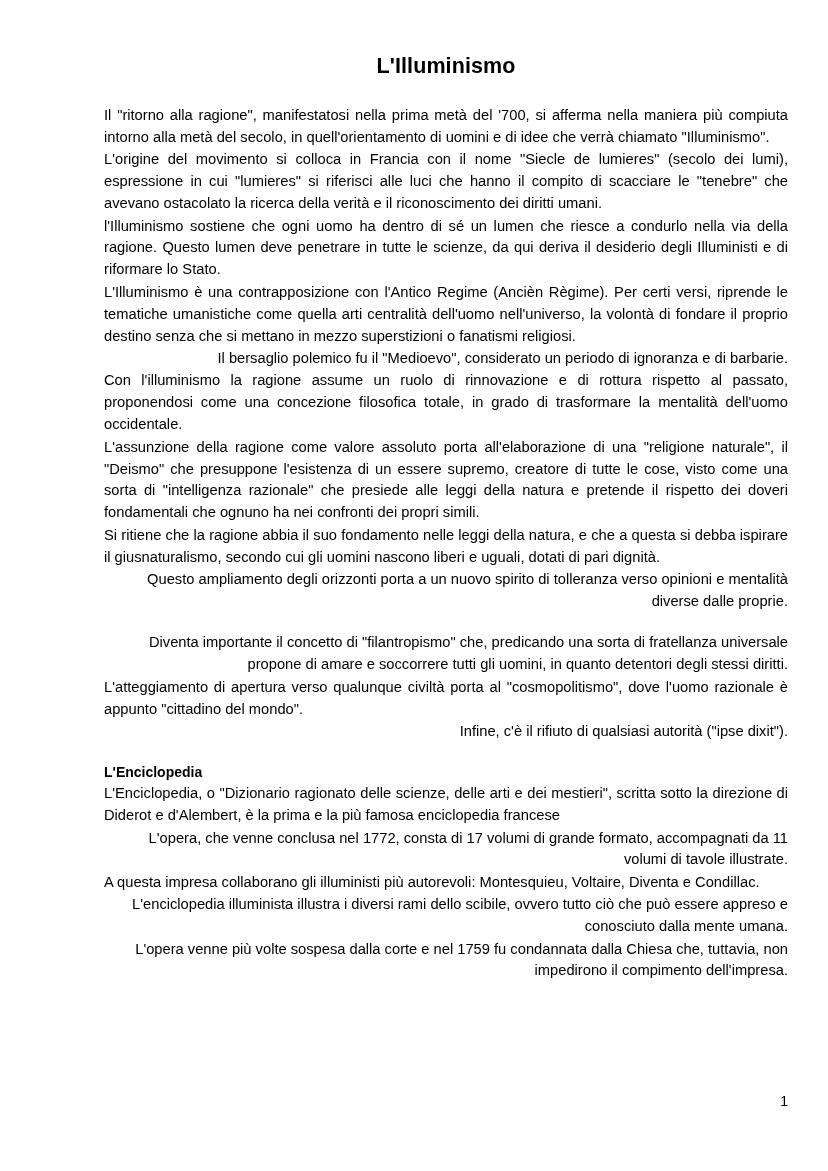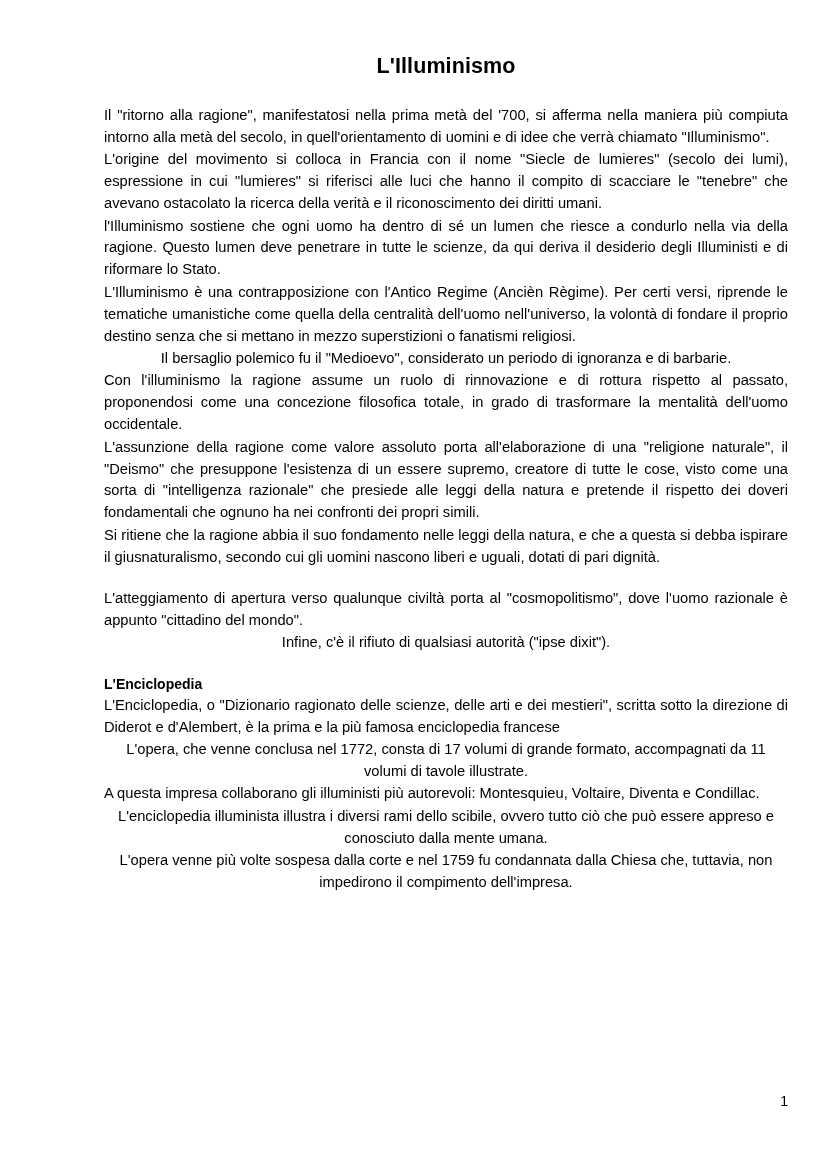--- a/index.html
+++ b/index.html
@@ -31,21 +31,21 @@
   }
   .para {
     font-size: 14.7px;
     line-height: 1.49;
     text-align: justify;
     text-justify: inter-word;
     margin: 0 0 0.5px 0;
     hyphens: none;
   }
   .para.last-nojustify {
-    text-align: center;
+    text-align: right;
   }
   .spacer {
     height: 19px;
   }
   .section-heading {
     font-size: 14px;
     font-weight: bold;
     line-height: 1.49;
     margin: 0;
   }
@@ -61,30 +61,32 @@
 <body>
 
 <div class="page">
 
   <h1 class="doc-title">L'Illuminismo</h1>
 
   <div>
     <p class="para">Il "ritorno alla ragione", manifestatosi nella prima metà del '700, si afferma nella maniera più compiuta intorno alla metà del secolo, in quell'orientamento di uomini e di idee che verrà chiamato "Illuminismo".</p>
     <p class="para">L'origine del movimento si colloca in Francia con il nome "Siecle de lumieres" (secolo dei lumi), espressione in cui "lumieres" si riferisci alle luci che hanno il compito di scacciare le "tenebre" che avevano ostacolato la ricerca della verità e il riconoscimento dei diritti umani.</p>
     <p class="para">l'Illuminismo sostiene che ogni uomo ha dentro di sé un lumen che riesce a condurlo nella via della ragione. Questo lumen deve penetrare in tutte le scienze, da qui deriva il desiderio degli Illuministi e di riformare lo Stato.</p>
-    <p class="para">L'Illuminismo è una contrapposizione con l'Antico Regime (Ancièn Règime). Per certi versi, riprende le tematiche umanistiche come quella della centralità dell'uomo nell'universo, la volontà di fondare il proprio destino senza che si mettano in mezzo superstizioni o fanatismi religiosi.</p>
+    <p class="para">L'Illuminismo è una contrapposizione con l'Antico Regime (Ancièn Règime). Per certi versi, riprende le tematiche umanistiche come quella arti centralità dell'uomo nell'universo, la volontà di fondare il proprio destino senza che si mettano in mezzo superstizioni o fanatismi religiosi.</p>
     <p class="para last-nojustify">Il bersaglio polemico fu il "Medioevo", considerato un periodo di ignoranza e di barbarie.</p>
     <p class="para">Con l'illuminismo la ragione assume un ruolo di rinnovazione e di rottura rispetto al passato, proponendosi come una concezione filosofica totale, in grado di trasformare la mentalità dell'uomo occidentale.</p>
     <p class="para">L'assunzione della ragione come valore assoluto porta all'elaborazione di una "religione naturale", il "Deismo" che presuppone l'esistenza di un essere supremo, creatore di tutte le cose, visto come una sorta di "intelligenza razionale" che presiede alle leggi della natura e pretende il rispetto dei doveri fondamentali che ognuno ha nei confronti dei propri simili.</p>
     <p class="para">Si ritiene che la ragione abbia il suo fondamento nelle leggi della natura, e che a questa si debba ispirare il giusnaturalismo, secondo cui gli uomini nascono liberi e uguali, dotati di pari dignità.</p>
+    <p class="para last-nojustify">Questo ampliamento degli orizzonti porta a un nuovo spirito di tolleranza verso opinioni e mentalità diverse dalle proprie.</p>
   </div>
 
   <div class="spacer"></div>
 
   <div>
+    <p class="para last-nojustify">Diventa importante il concetto di "filantropismo" che, predicando una sorta di fratellanza universale propone di amare e soccorrere tutti gli uomini, in quanto detentori degli stessi diritti.</p>
     <p class="para">L'atteggiamento di apertura verso qualunque civiltà porta al "cosmopolitismo", dove l'uomo razionale è appunto "cittadino del mondo".</p>
     <p class="para last-nojustify">Infine, c'è il rifiuto di qualsiasi autorità ("ipse dixit").</p>
   </div>
 
   <div class="spacer"></div>
 
   <div>
     <p class="section-heading">L'Enciclopedia</p>
     <p class="para">L'Enciclopedia, o "Dizionario ragionato delle scienze, delle arti e dei mestieri", scritta sotto la direzione di Diderot e d'Alembert, è la prima e la più famosa enciclopedia francese</p>
     <p class="para last-nojustify">L'opera, che venne conclusa nel 1772, consta di 17 volumi di grande formato, accompagnati da 11 volumi di tavole illustrate.</p>

